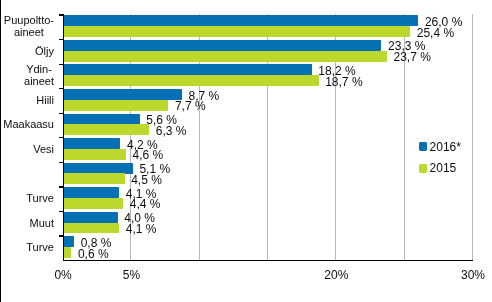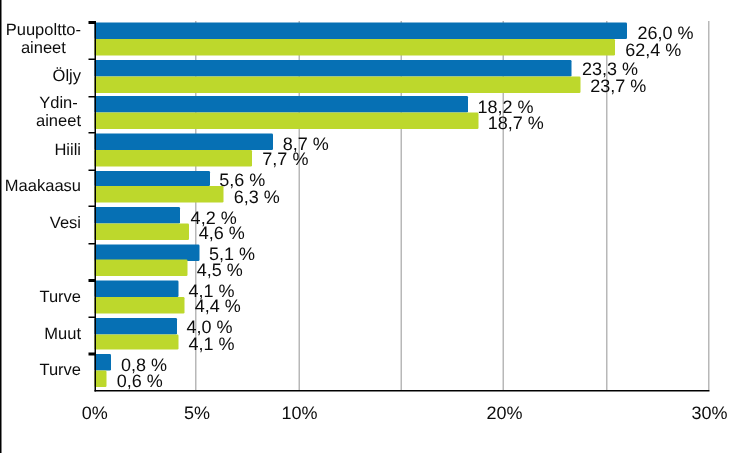--- a/index.html
+++ b/index.html
@@ -95,21 +95,21 @@
       <div>Turve</div>
     </div>
   <div class="cat-label" style="top:217.52px">
       <div>Muut</div>
     </div>
   <div class="cat-label" style="top:242.07px">
       <div>Turve</div>
     </div>
 
   <div class="vlabel" style="left:423.95px;top:15.85px">26,0 %</div>
-  <div class="vlabel" style="left:415.75px;top:26.60px">62,4 %</div>
+  <div class="vlabel" style="left:415.75px;top:26.60px">25,4 %</div>
   <div class="vlabel" style="left:387.06px;top:40.40px">23,3 %</div>
   <div class="vlabel" style="left:392.52px;top:51.15px">23,7 %</div>
   <div class="vlabel" style="left:317.37px;top:64.95px">18,2 %</div>
   <div class="vlabel" style="left:324.20px;top:75.70px">18,7 %</div>
   <div class="vlabel" style="left:187.57px;top:89.50px">8,7 %</div>
   <div class="vlabel" style="left:173.91px;top:100.25px">7,7 %</div>
   <div class="vlabel" style="left:145.21px;top:114.05px">5,6 %</div>
   <div class="vlabel" style="left:154.78px;top:124.80px">6,3 %</div>
   <div class="vlabel" style="left:126.09px;top:138.60px">4,2 %</div>
   <div class="vlabel" style="left:131.55px;top:149.35px">4,6 %</div>
@@ -117,18 +117,27 @@
   <div class="vlabel" style="left:130.19px;top:173.90px">4,5 %</div>
   <div class="vlabel" style="left:124.72px;top:187.70px">4,1 %</div>
   <div class="vlabel" style="left:128.82px;top:198.45px">4,4 %</div>
   <div class="vlabel" style="left:123.35px;top:212.25px">4,0 %</div>
   <div class="vlabel" style="left:124.72px;top:223.00px">4,1 %</div>
   <div class="vlabel" style="left:79.63px;top:236.80px">0,8 %</div>
   <div class="vlabel" style="left:76.90px;top:247.55px">0,6 %</div>
 
   <div class="xtick-label" style="left:32.10px">0%</div>
   <div class="xtick-label" style="left:100.42px">5%</div>
-  <div class="xtick-label" style="left:168.73px">10%</div>
   <div class="xtick-label" style="left:305.37px">20%</div>
   <div class="xtick-label" style="left:442.00px">30%</div>
 
+  <div class="legend">
+    <div class="legend-item">
+      <span class="swatch" style="background:#0670b4"></span>
+      <span class="legend-text">2016*</span>
+    </div>
+    <div class="legend-item">
+      <span class="swatch" style="background:#bdd82c"></span>
+      <span class="legend-text">2015</span>
+    </div>
+  </div>
 
 </div>
 
 </body></html>

